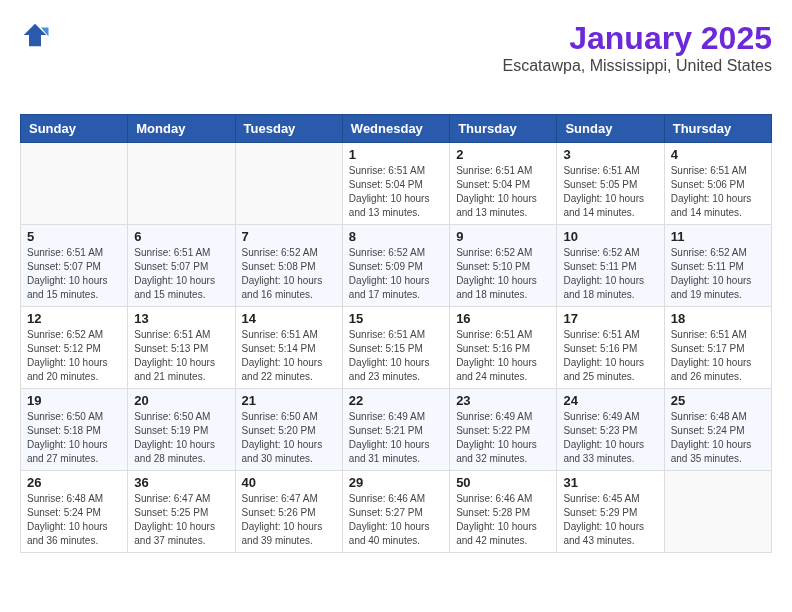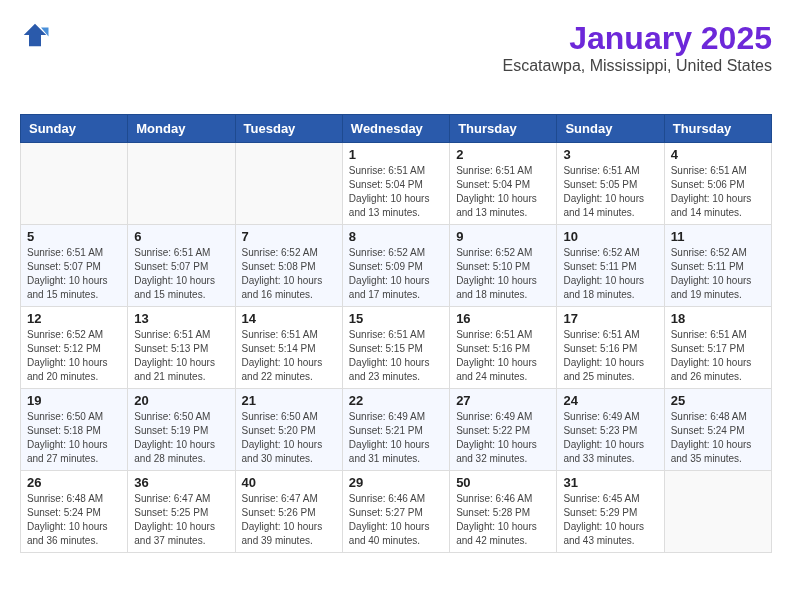--- a/index.html
+++ b/index.html
@@ -213,21 +213,21 @@
         </td>
         <td>
           <span class="day-num">21</span>
           <div class="day-info">Sunrise: 6:50 AM<br>Sunset: 5:20 PM<br>Daylight: 10 hours<br>and 30 minutes.</div>
         </td>
         <td>
           <span class="day-num">22</span>
           <div class="day-info">Sunrise: 6:49 AM<br>Sunset: 5:21 PM<br>Daylight: 10 hours<br>and 31 minutes.</div>
         </td>
         <td>
-          <span class="day-num">27</span>
+          <span class="day-num">23</span>
           <div class="day-info">Sunrise: 6:49 AM<br>Sunset: 5:22 PM<br>Daylight: 10 hours<br>and 32 minutes.</div>
         </td>
         <td>
           <span class="day-num">24</span>
           <div class="day-info">Sunrise: 6:49 AM<br>Sunset: 5:23 PM<br>Daylight: 10 hours<br>and 33 minutes.</div>
         </td>
         <td>
           <span class="day-num">25</span>
           <div class="day-info">Sunrise: 6:48 AM<br>Sunset: 5:24 PM<br>Daylight: 10 hours<br>and 35 minutes.</div>
         </td>

